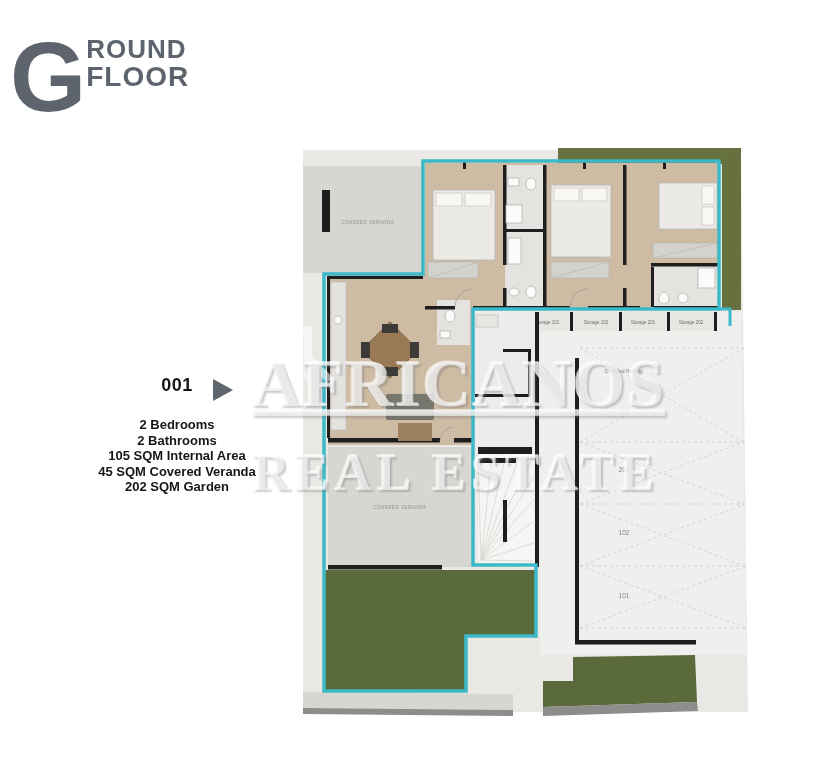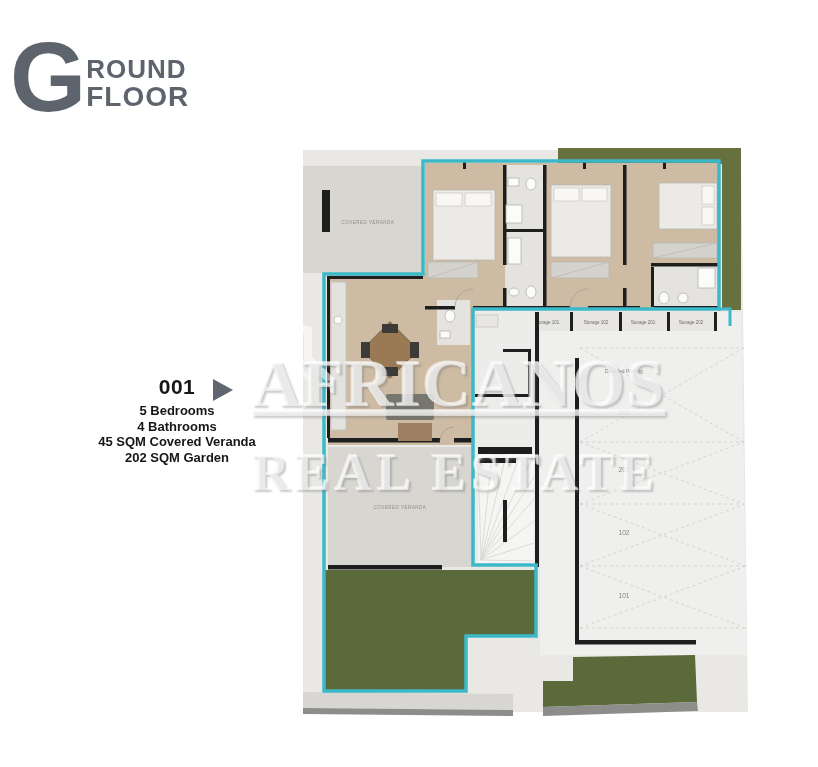--- a/index.html
+++ b/index.html
@@ -2,27 +2,27 @@
 <html><head>
 <meta charset="utf-8">
 <style>
   html,body{margin:0;padding:0;background:#ffffff;}
   #page{position:relative;width:818px;height:767px;background:#ffffff;overflow:hidden;
         font-family:"Liberation Sans",sans-serif;}
 
   
   .logo{position:absolute;left:10px;top:28px;display:flex;color:#5d646d;}
   .logo .big-g{font-size:98px;line-height:98px;font-weight:bold;letter-spacing:-2px;}
-  .logo .words{margin-left:2px;margin-top:28px;}
+  .logo .words{margin-left:2px;margin-top:8px;}
   .logo .w1{font-size:26px;font-weight:bold;letter-spacing:1px;line-height:26px;}
   .logo .w2{font-size:28px;font-weight:bold;letter-spacing:1px;line-height:30px;}
 
   
   .unit-info{position:absolute;left:77px;top:375px;width:200px;text-align:center;color:#161616;}
-  .unit-info .num{font-size:21px;font-weight:800;letter-spacing:.5px;margin-bottom:4px;}
+  .unit-info .num{font-size:18px;font-weight:800;letter-spacing:.5px;margin-bottom:21px;}
   .unit-info .line{font-size:13px;font-weight:700;line-height:15.5px;white-space:nowrap;}
   .unit-arrow{position:absolute;left:213px;top:379px;width:0;height:0;
       border-left:20px solid #5f6670;border-top:11px solid transparent;border-bottom:11px solid transparent;}
 
   
   .plan-svg{position:absolute;left:0;top:0;z-index:1;}
 
   
   .watermark{position:absolute;z-index:3;pointer-events:none;
       font-family:"Liberation Serif",serif;font-weight:bold;
@@ -42,22 +42,23 @@
   <div class="logo">
     <div class="big-g">G</div>
     <div class="words">
       <div class="w1">ROUND</div>
       <div class="w2">FLOOR</div>
     </div>
   </div>
 
   <div class="unit-info">
     <div class="num">001</div>
-    <div class="line">5 Bedrooms</div>
-    <div class="line">4 Bathrooms</div>
+    <div class="line">2 Bedrooms</div>
+    <div class="line">2 Bathrooms</div>
+    <div class="line">105 SQM Internal Area</div>
     <div class="line">45 SQM Covered Veranda</div>
     <div class="line">202 SQM Garden</div>
   </div>
   <div class="unit-arrow"></div>
 
   <svg class="plan-svg" width="818" height="767" viewBox="0 0 818 767">
 
     <g>
       <polygon points="303,150 741,150 748,712 303,712" fill="#e9e8e5"></polygon>
       <rect x="303" y="166" width="120" height="107" fill="#d8d6d1"></rect>

